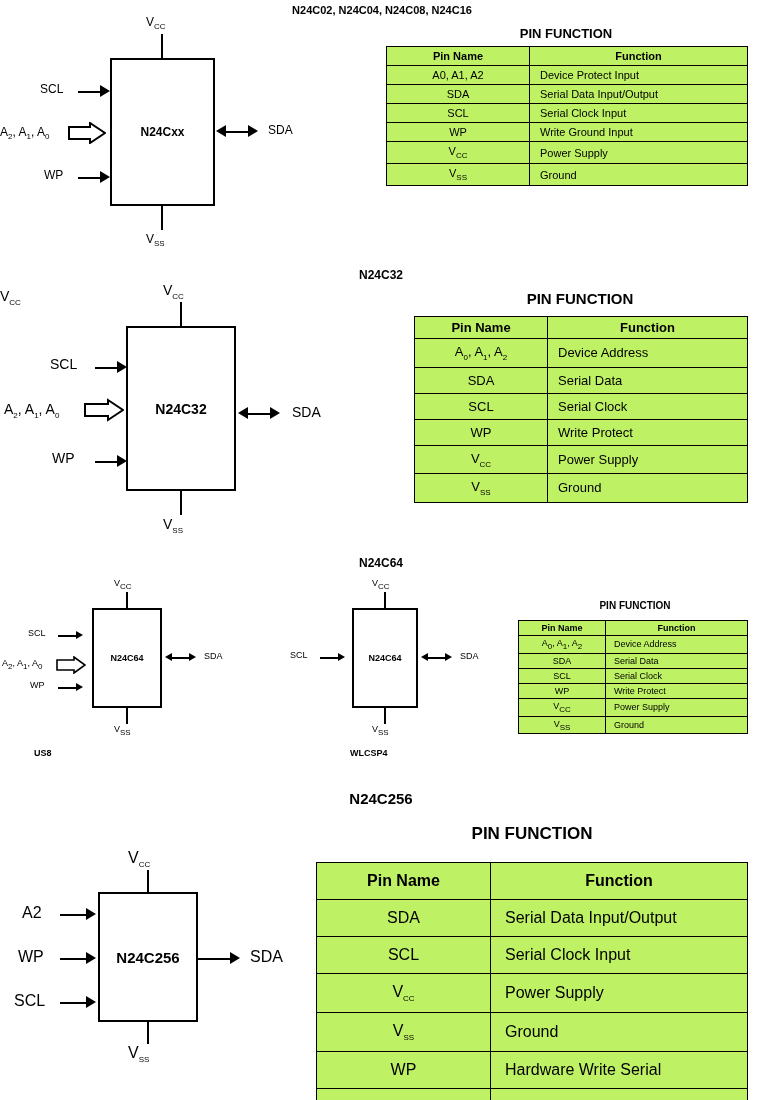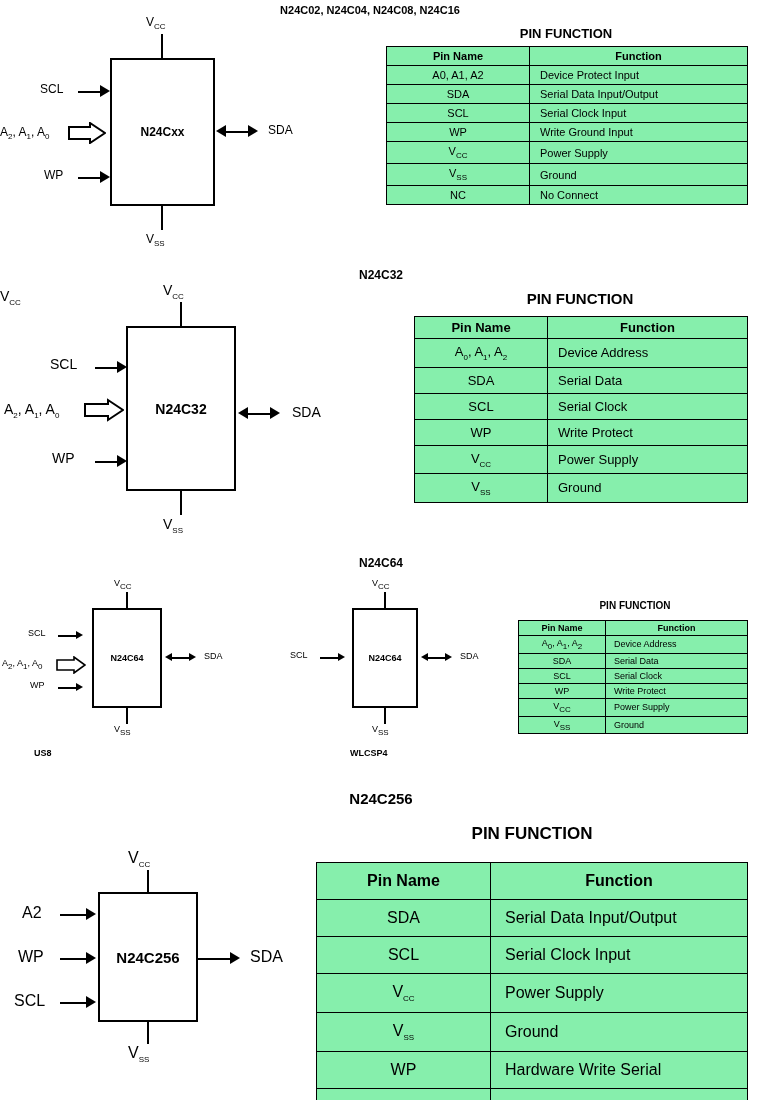--- a/index.html
+++ b/index.html
@@ -56,41 +56,41 @@
     border-bottom:4px solid transparent;
     border-right:7px solid #000;
   }
 
   
   .bus-arrow svg{display:block;}
 
   
   table.pinfn{
     border-collapse:collapse;
-    background:#86efac;
+    background:#bef264;
   }
   table.pinfn th, table.pinfn td{
     border:1.5px solid #000;
     padding:3px 6px;
     font-size:11px;
     text-align:center;
     font-weight:normal;
   }
   table.pinfn th{font-weight:bold;}
   table.pinfn td.fn{text-align:left;padding-left:10px;}
   table.pinfn sub{font-size:8px;}
 
   .tbl-title{
     text-align:center;font-weight:bold;
   }
 </style>
 </head>
 <body>
 
-<div class="abs sec-title" style="left:0;top:4px;width:740px;font-size:11px;">N24C02, N24C04, N24C08, N24C16</div>
+<div class="abs sec-title" style="left:12px;top:4px;width:740px;font-size:11px;">N24C02, N24C04, N24C08, N24C16</div>
 
 <div class="abs tbl-title" style="left:386px;top:26px;width:360px;font-size:13px;">PIN FUNCTION</div>
 
 <div class="abs" style="left:0;top:20px;width:380px;height:240px;">
 
   <div class="chip-box abs" style="left:110px;top:38px;width:105px;height:148px;">
     <span class="lbl">N24Cxx</span>
   </div>
 
   <div class="vline" style="left:161px;top:14px;height:24px;"></div>
@@ -143,24 +143,20 @@
         <td class="fn">Write Ground Input</td>
       </tr>
   <tr>
         <td>V<sub>CC</sub></td>
         <td class="fn">Power Supply</td>
       </tr>
   <tr>
         <td>V<sub>SS</sub></td>
         <td class="fn">Ground</td>
       </tr>
-  <tr>
-        <td>NC</td>
-        <td class="fn">No Connect</td>
-      </tr>
 </tbody>
   </table>
 
 <div class="abs sec-title" style="left:0;top:268px;width:762px;font-size:12px;">N24C32</div>
 
 <div class="abs tbl-title" style="left:410px;top:290px;width:340px;font-size:15px;">PIN FUNCTION</div>
 
 <div class="abs" style="left:0;top:288px;width:400px;height:260px;">
   <div class="chip-box abs" style="left:126px;top:38px;width:110px;height:165px;">
     <span class="lbl" style="font-size:14px;">N24C32</span>

